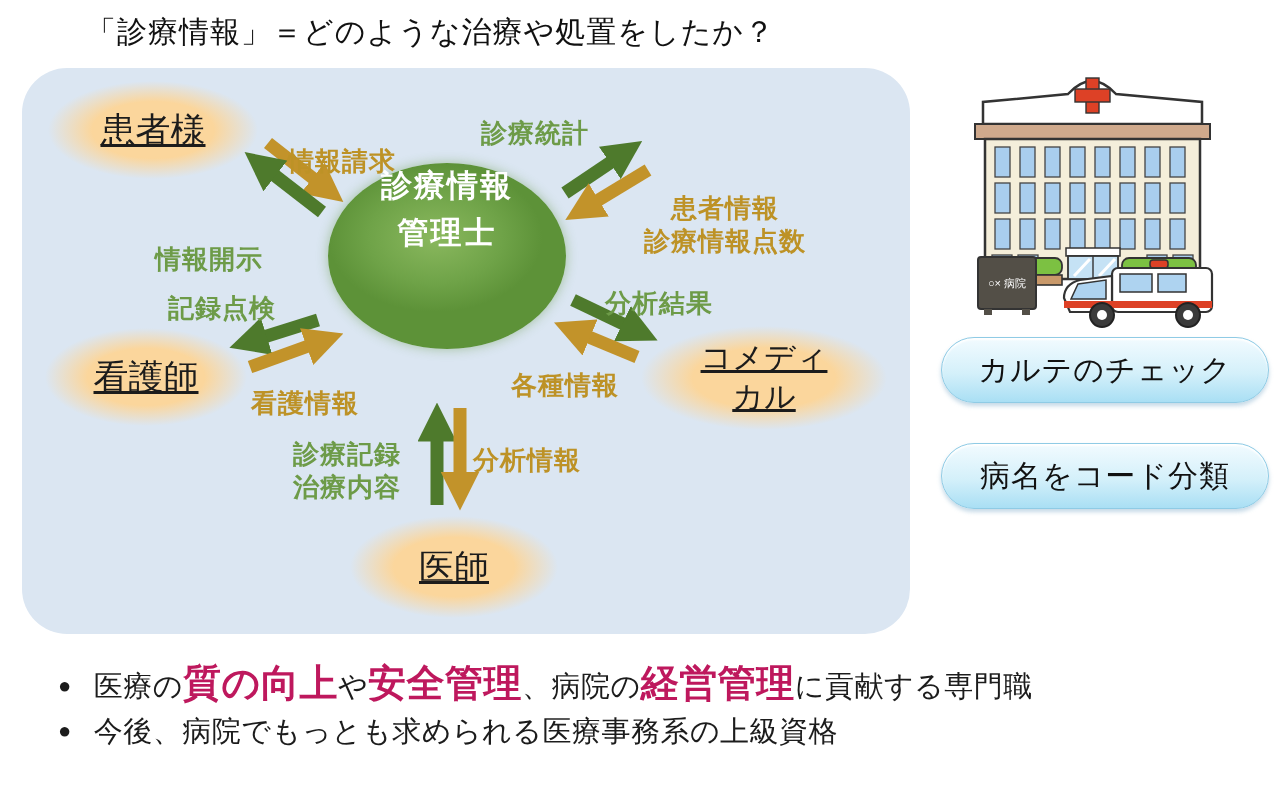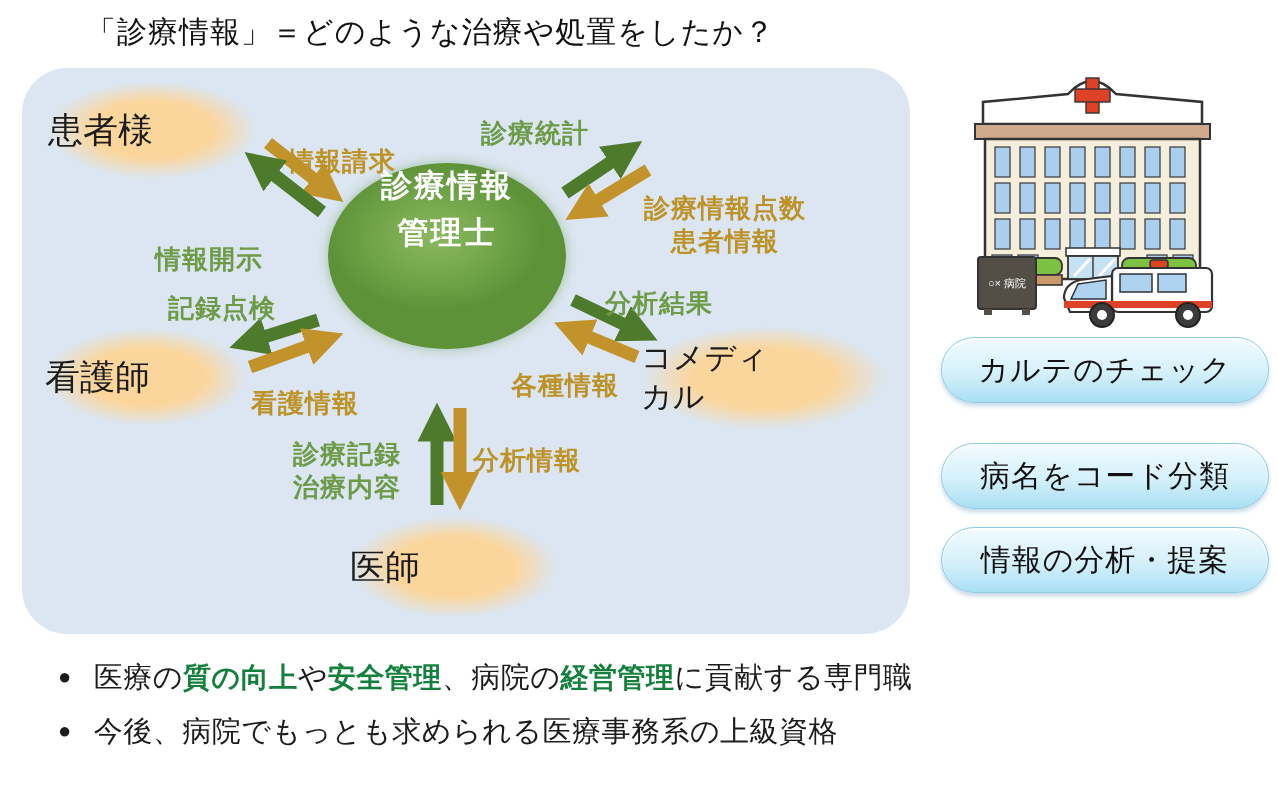--- a/index.html
+++ b/index.html
@@ -9,24 +9,24 @@
 
   
   .title{position:absolute;left:86px;top:12px;font-size:30px;font-weight:500;
          letter-spacing:1px;color:#111;white-space:nowrap;}
 
   
   .panel{position:absolute;left:22px;top:68px;width:888px;height:566px;
          background:#dbe6f2;border-radius:45px;}
 
   
-  .node{position:absolute;display:flex;flex-direction:column;align-items:flex-start;
+  .node{position:absolute;display:flex;flex-direction:column;align-items:center;
         justify-content:center;text-align:center;border-radius:50%;
         color:#1c1c1c;font-weight:500;line-height:1.25;
-        background:radial-gradient(closest-side,#fbd69c 0%,#fbd69c 58%,rgba(251,214,156,0) 100%);}
+        background:radial-gradient(closest-side,#fbd69c 0%,#fbd69c 58%,rgba(251,214,156,0) 100%);text-decoration:underline;}
   .node.patient{left:26px;top:13px;width:210px;height:98px;font-size:35px;}
   .node.office{left:604px;top:10px;width:250px;height:112px;font-size:31px;}
   .node.nurse{left:23px;top:260px;width:202px;height:98px;font-size:35px;}
   .node.comedical{left:619px;top:258px;width:246px;height:104px;font-size:31px;}
   .node.doctor{left:328px;top:448px;width:208px;height:102px;font-size:35px;}
 
   
   .center-circle{position:absolute;left:306px;top:95px;width:238px;height:186px;
         border-radius:50%;display:flex;flex-direction:column;align-items:center;
         justify-content:flex-start;color:#ffffff;font-weight:bold;font-size:31px;
@@ -49,21 +49,21 @@
         font-size:30px;font-weight:500;color:#111;letter-spacing:1px;
         background:linear-gradient(180deg,#f2fbff 0%,#d4f0fa 55%,#a9dff4 100%);
         border:1px solid #8fcbe5;
         box-shadow:0 3px 4px rgba(110,160,195,.4), inset 0 2px 2px #ffffff;}
   .task.t0{top:337px;} .task.t1{top:443px;} .task.t2{top:527px;}
 
   
   .bullet{position:absolute;left:58px;font-size:29px;font-weight:500;color:#1c1c1c;
           display:flex;align-items:baseline;white-space:nowrap;letter-spacing:0.5px;}
   .bullet .marker{font-size:22px;margin-right:22px;position:relative;top:-3px;}
-  .bullet .red{color:#15803d;font-weight:800;font-size:28px;}
+  .bullet .red{color:#be185d;font-weight:800;font-size:38px;}
   .bullet.b1{top:658px;} .bullet.b2{top:712px;}
 </style>
 </head>
 <body>
 
 <div class="stage">
 
   <div class="title">「診療情報」＝どのような治療や処置をしたか？</div>
 
   <div class="panel">
@@ -110,22 +110,22 @@
 
     <div class="center-circle">
       <span>診療情報</span>
       <span>管理士</span>
     </div>
 
     <div class="flow gold" style="left:266px;top:52px;margin-top:24px;">情報請求</div>
     <div class="flow green" style="left:133px;top:130px;margin-top:44px;">情報開示</div>
     <div class="flow green" style="left:459px;top:48px;">診療統計</div>
     <div class="flow gold two-line" style="left:598px;top:124px;width:210px;">
+      <div>患者情報</div>
       <div>診療情報点数</div>
-      <div>患者情報</div>
     </div>
     <div class="flow green" style="left:146px;top:223px;font-family:Liberation Mono, monospace;">記録点検</div>
     <div class="flow gold" style="left:229px;top:318px;">看護情報</div>
     <div class="flow green" style="left:583px;top:218px;">分析結果</div>
     <div class="flow gold" style="left:489px;top:300px;">各種情報</div>
     <div class="flow green two-line" style="left:271px;top:370px;">
       <div>診療記録</div>
       <div>治療内容</div>
     </div>
     <div class="flow gold" style="left:451px;top:375px;">分析情報</div>
@@ -207,21 +207,20 @@
       <rect x="114" y="229" width="148" height="7" fill="#dd4126"></rect>
       <circle cx="152" cy="243" r="12" fill="#3b3b3b" stroke="#222" stroke-width="2"></circle>
       <circle cx="152" cy="243" r="5" fill="#ffffff"></circle>
       <circle cx="238" cy="243" r="12" fill="#3b3b3b" stroke="#222" stroke-width="2"></circle>
       <circle cx="238" cy="243" r="5" fill="#ffffff"></circle>
     </g>
   </svg>
 
   <div class="task t0">カルテのチェック</div>
   <div class="task t1">病名をコード分類</div>
-  <div class="task t2">情報の分析・提案</div>
 
   <div class="bullet b1">
     <span class="marker">●</span>
     <span>
       <span>医療の</span><span class="red">質の向上</span><span>や</span><span class="red">安全管理</span><span>、病院の</span><span class="red">経営管理</span><span>に貢献する専門職</span>
     </span>
   </div>
   <div class="bullet b2">
     <span class="marker">●</span>
     <span>今後、病院でもっとも求められる医療事務系の上級資格</span>

